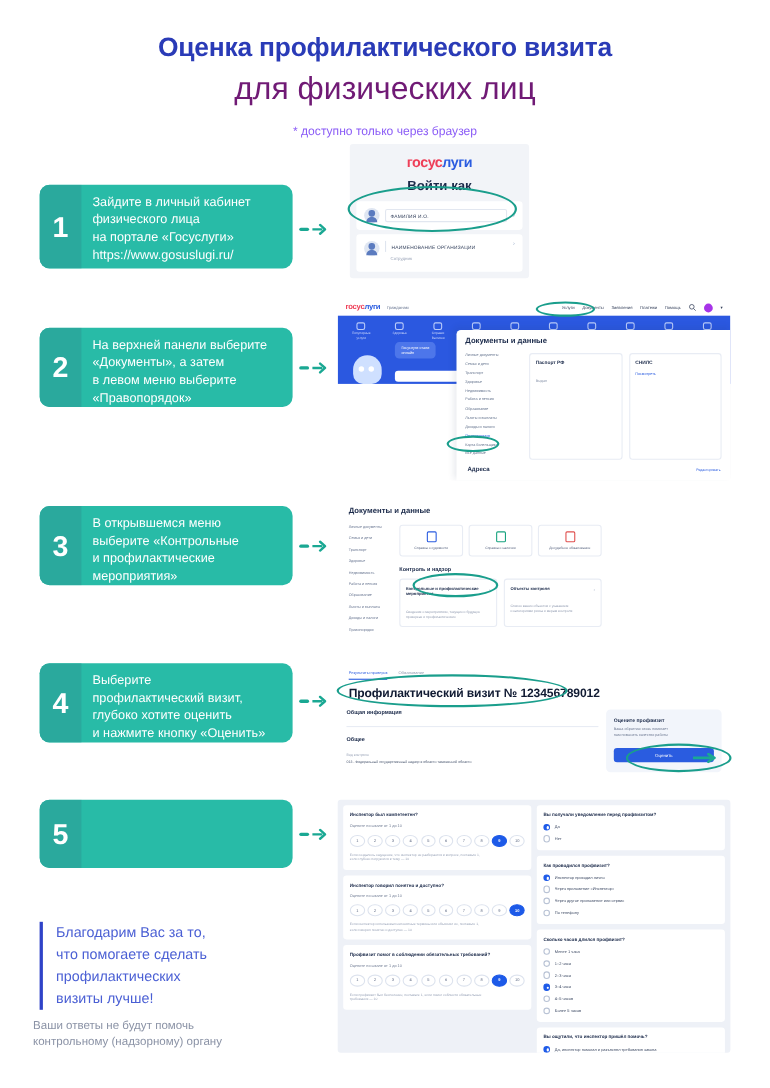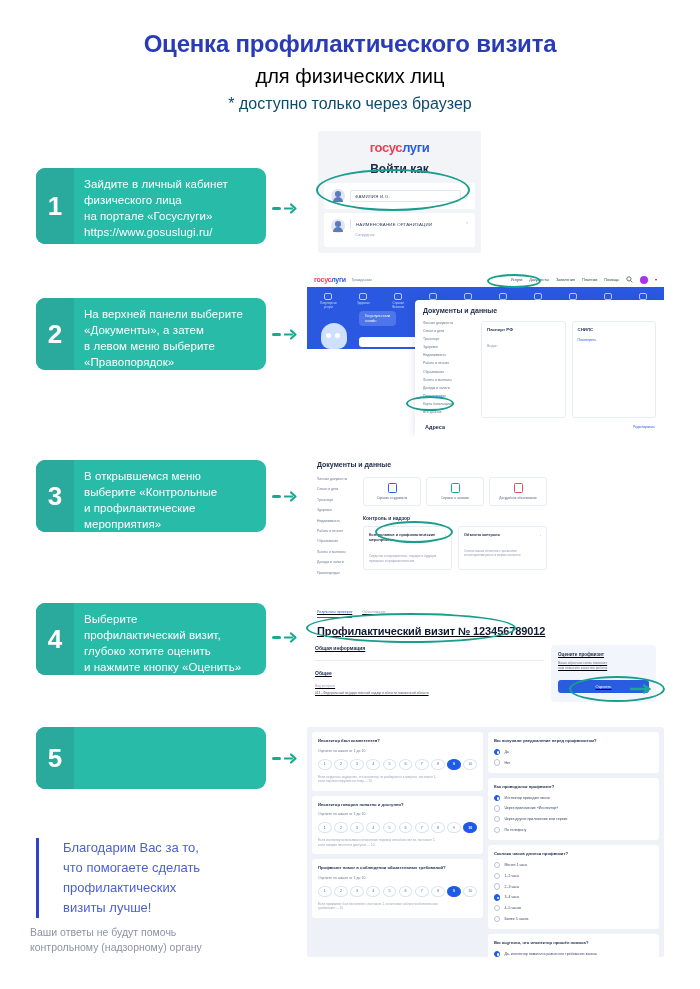--- a/index.html
+++ b/index.html
@@ -11,24 +11,24 @@
   }
   .page { position: relative; width: 700px; height: 954px; background: #fff; }
 
   
   .hdr { padding-top: 30px; text-align: center; }
   .hdr-title {
     font-size: 24px; font-weight: bold; color: #2a3bb7;
     letter-spacing: -0.2px; line-height: 1.15;
   }
   .hdr-sub {
-    font-size: 20px; color: #000000; font-weight: 400;
+    font-size: 29px; color: #701a75; font-weight: 400;
     margin-top: 7px; line-height: 1.15;
   }
-  .hdr-note { font-size: 16px; color: #0c4a6e; margin-top: 7px; }
+  .hdr-note { font-size: 11px; color: #8b5cf6; margin-top: 16px; }
 
   .step {
     position: absolute; display: flex; border-radius: 9px; overflow: hidden;
     background: #28bba7; color: #fff; width: 230px;
   }
   .step-num {
     width: 38px; flex: 0 0 38px; background: #2aa99d;
     display: flex; align-items: center; justify-content: center;
     font-size: 26px; font-weight: bold; color: #fff;
   }
@@ -120,21 +120,21 @@
   .m3-tile .ic { width: 9px; height: 10px; margin: 0 auto 3px auto; border-radius: 1.5px; }
   .m3-tile .tl { font-size: 3.1px; color: #5a6681; line-height: 1.3; white-space: pre-line; }
   .m3-sec { font-size: 5px; color: #1b2a4a; font-weight: 600; margin: 9px 0 5px 0; }
   .m3-row { display: flex; gap: 6px; }
   .m3-box { flex: 1; background: #fff; border: 0.7px solid #e8ecf4; border-radius: 3px; padding: 6px 5px; position: relative; }
   .m3-box .bt { font-size: 3.8px; color: #1b2a4a; font-weight: 600; line-height: 1.35; white-space: pre-line; }
   .m3-box .bd { font-size: 3.1px; color: #929cb1; margin-top: 11px; line-height: 1.4; white-space: pre-line; }
   .m3-box .bc { position: absolute; right: 5px; top: 6px; font-size: 4px; color: #a8b3c8; }
 
   
-  .m4 { background: #fff; text-decoration: underline; }
+  .m4 { background: #fff; }
   .m4-tabs { display: flex; gap: 10px; padding: 7px 10px 0 10px; }
   .m4-tabs span { font-size: 3.6px; color: #8e99ae; padding-bottom: 3px; }
   .m4-tabs span.on { color: #2a5ce0; border-bottom: 1.2px solid #2a5ce0; }
   .m4-h1 { font-size: 11px; color: #111b33; font-weight: 600; padding: 7px 0 0 10px; letter-spacing: -0.1px; }
   .m4-body { display: flex; gap: 7px; padding: 8px 8px 0 8px; }
   .m4-left { flex: 1; background: #fff; border-radius: 3px; }
   .m4-left .s1 { font-size: 5px; color: #1b2a4a; font-weight: 600; }
   .m4-left .hr { height: 0.7px; background: #e8ecf4; margin: 9px 0; }
   .m4-left .s2 { font-size: 5px; color: #1b2a4a; font-weight: 600; }
   .m4-left .k { font-size: 3.2px; color: #99a3b7; margin-top: 8px; }
@@ -159,21 +159,21 @@
   .sc.on { background: #1d5ae8; border-color: #1d5ae8; color: #fff; font-weight: bold; }
   .q-h { font-size: 3.1px; color: #9aa4b8; margin-top: 5px; line-height: 1.45; white-space: pre-line; }
   .opts { margin-top: 5px; }
   .opt { display: flex; align-items: center; gap: 4px; margin-top: 4.4px; }
   .rb { width: 6.4px; height: 6.4px; border-radius: 50%; border: 0.9px solid #b9c3d5; flex: 0 0 6.4px; position: relative; background: #fff; }
   .rb.on { border-color: #1d5ae8; background: #1d5ae8; }
   .rb.on::after { content: ""; position: absolute; left: 1.6px; top: 1.6px; width: 2.4px; height: 2.4px; border-radius: 50%; background: #fff; }
   .opt span { font-size: 3.6px; color: #3b4862; }
 
   
-  .thanks { position: absolute; left: 36px; top: 838px; padding-left: 24px; border-left: 3px solid #2f43c8; }
+  .thanks { position: absolute; left: 36px; top: 838px; padding-left: 12px; border-left: 3px solid #2f43c8; }
   .thanks div { font-size: 13px; color: #4a5fd4; line-height: 1.54; }
   .disc { position: absolute; left: 30px; top: 925px; font-size: 10.5px; color: #8b93a6; line-height: 1.45; white-space: pre-line; }
 </style>
 </head>
 <body>
 
 <div class="page">
 
   <div class="hdr">
     <div class="hdr-title">Оценка профилактического визита</div>

